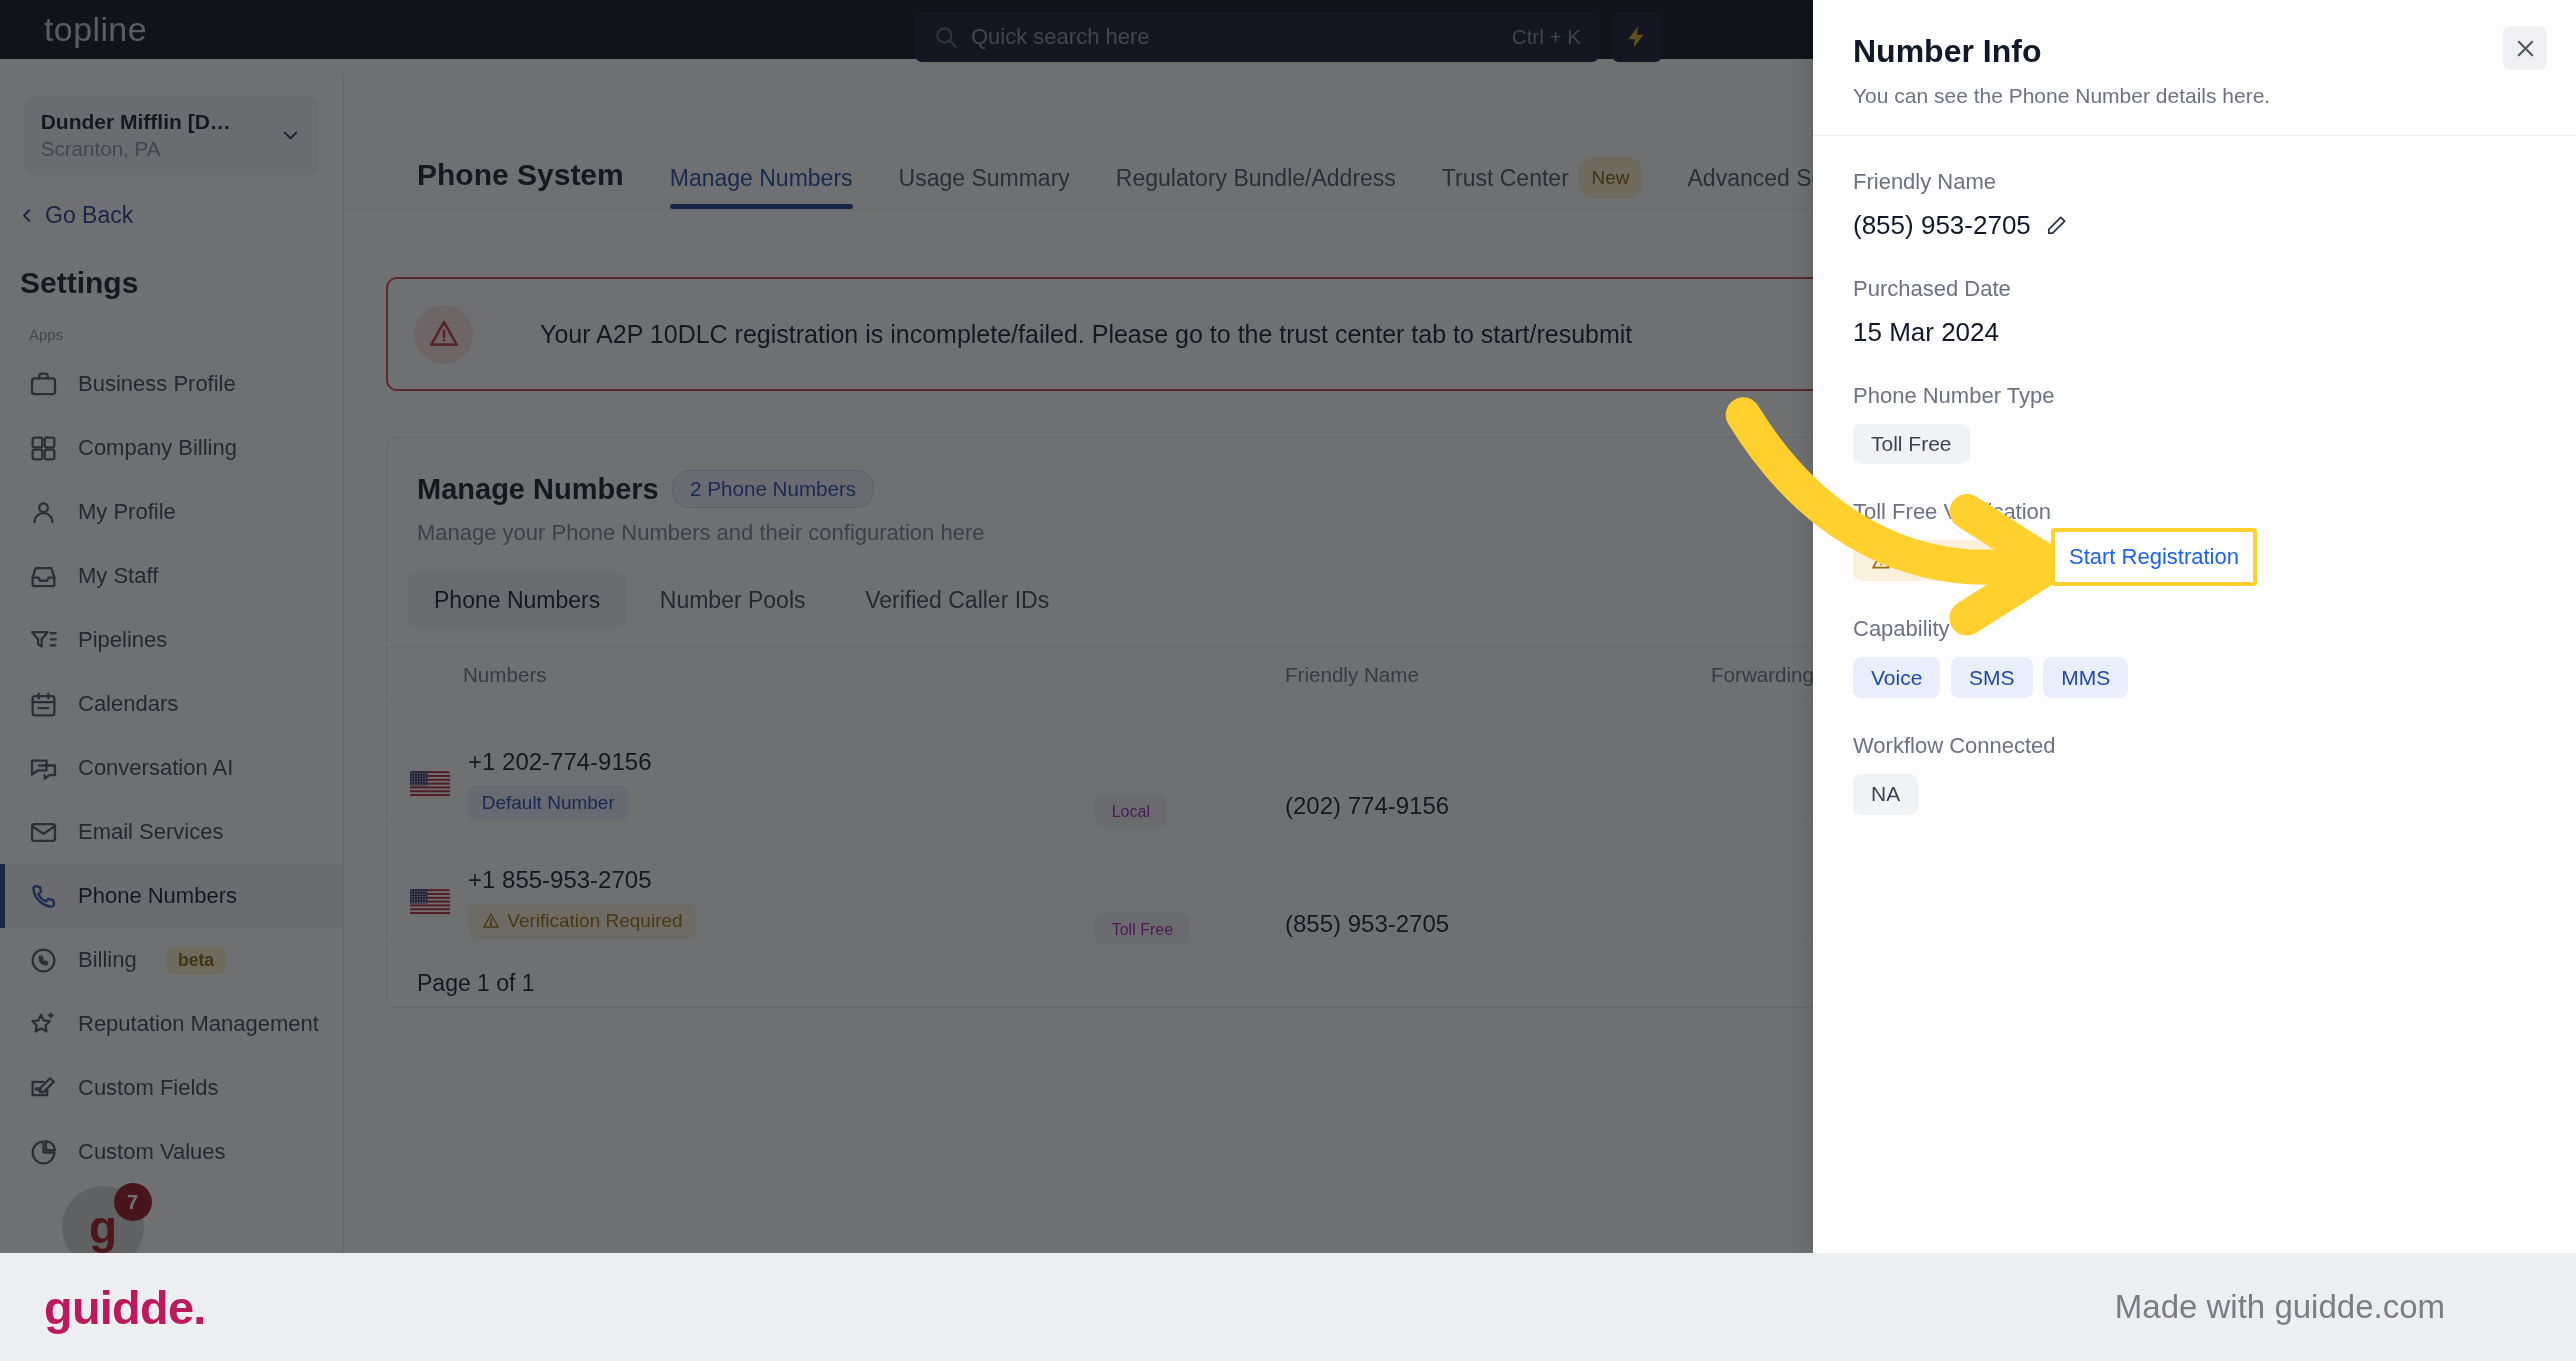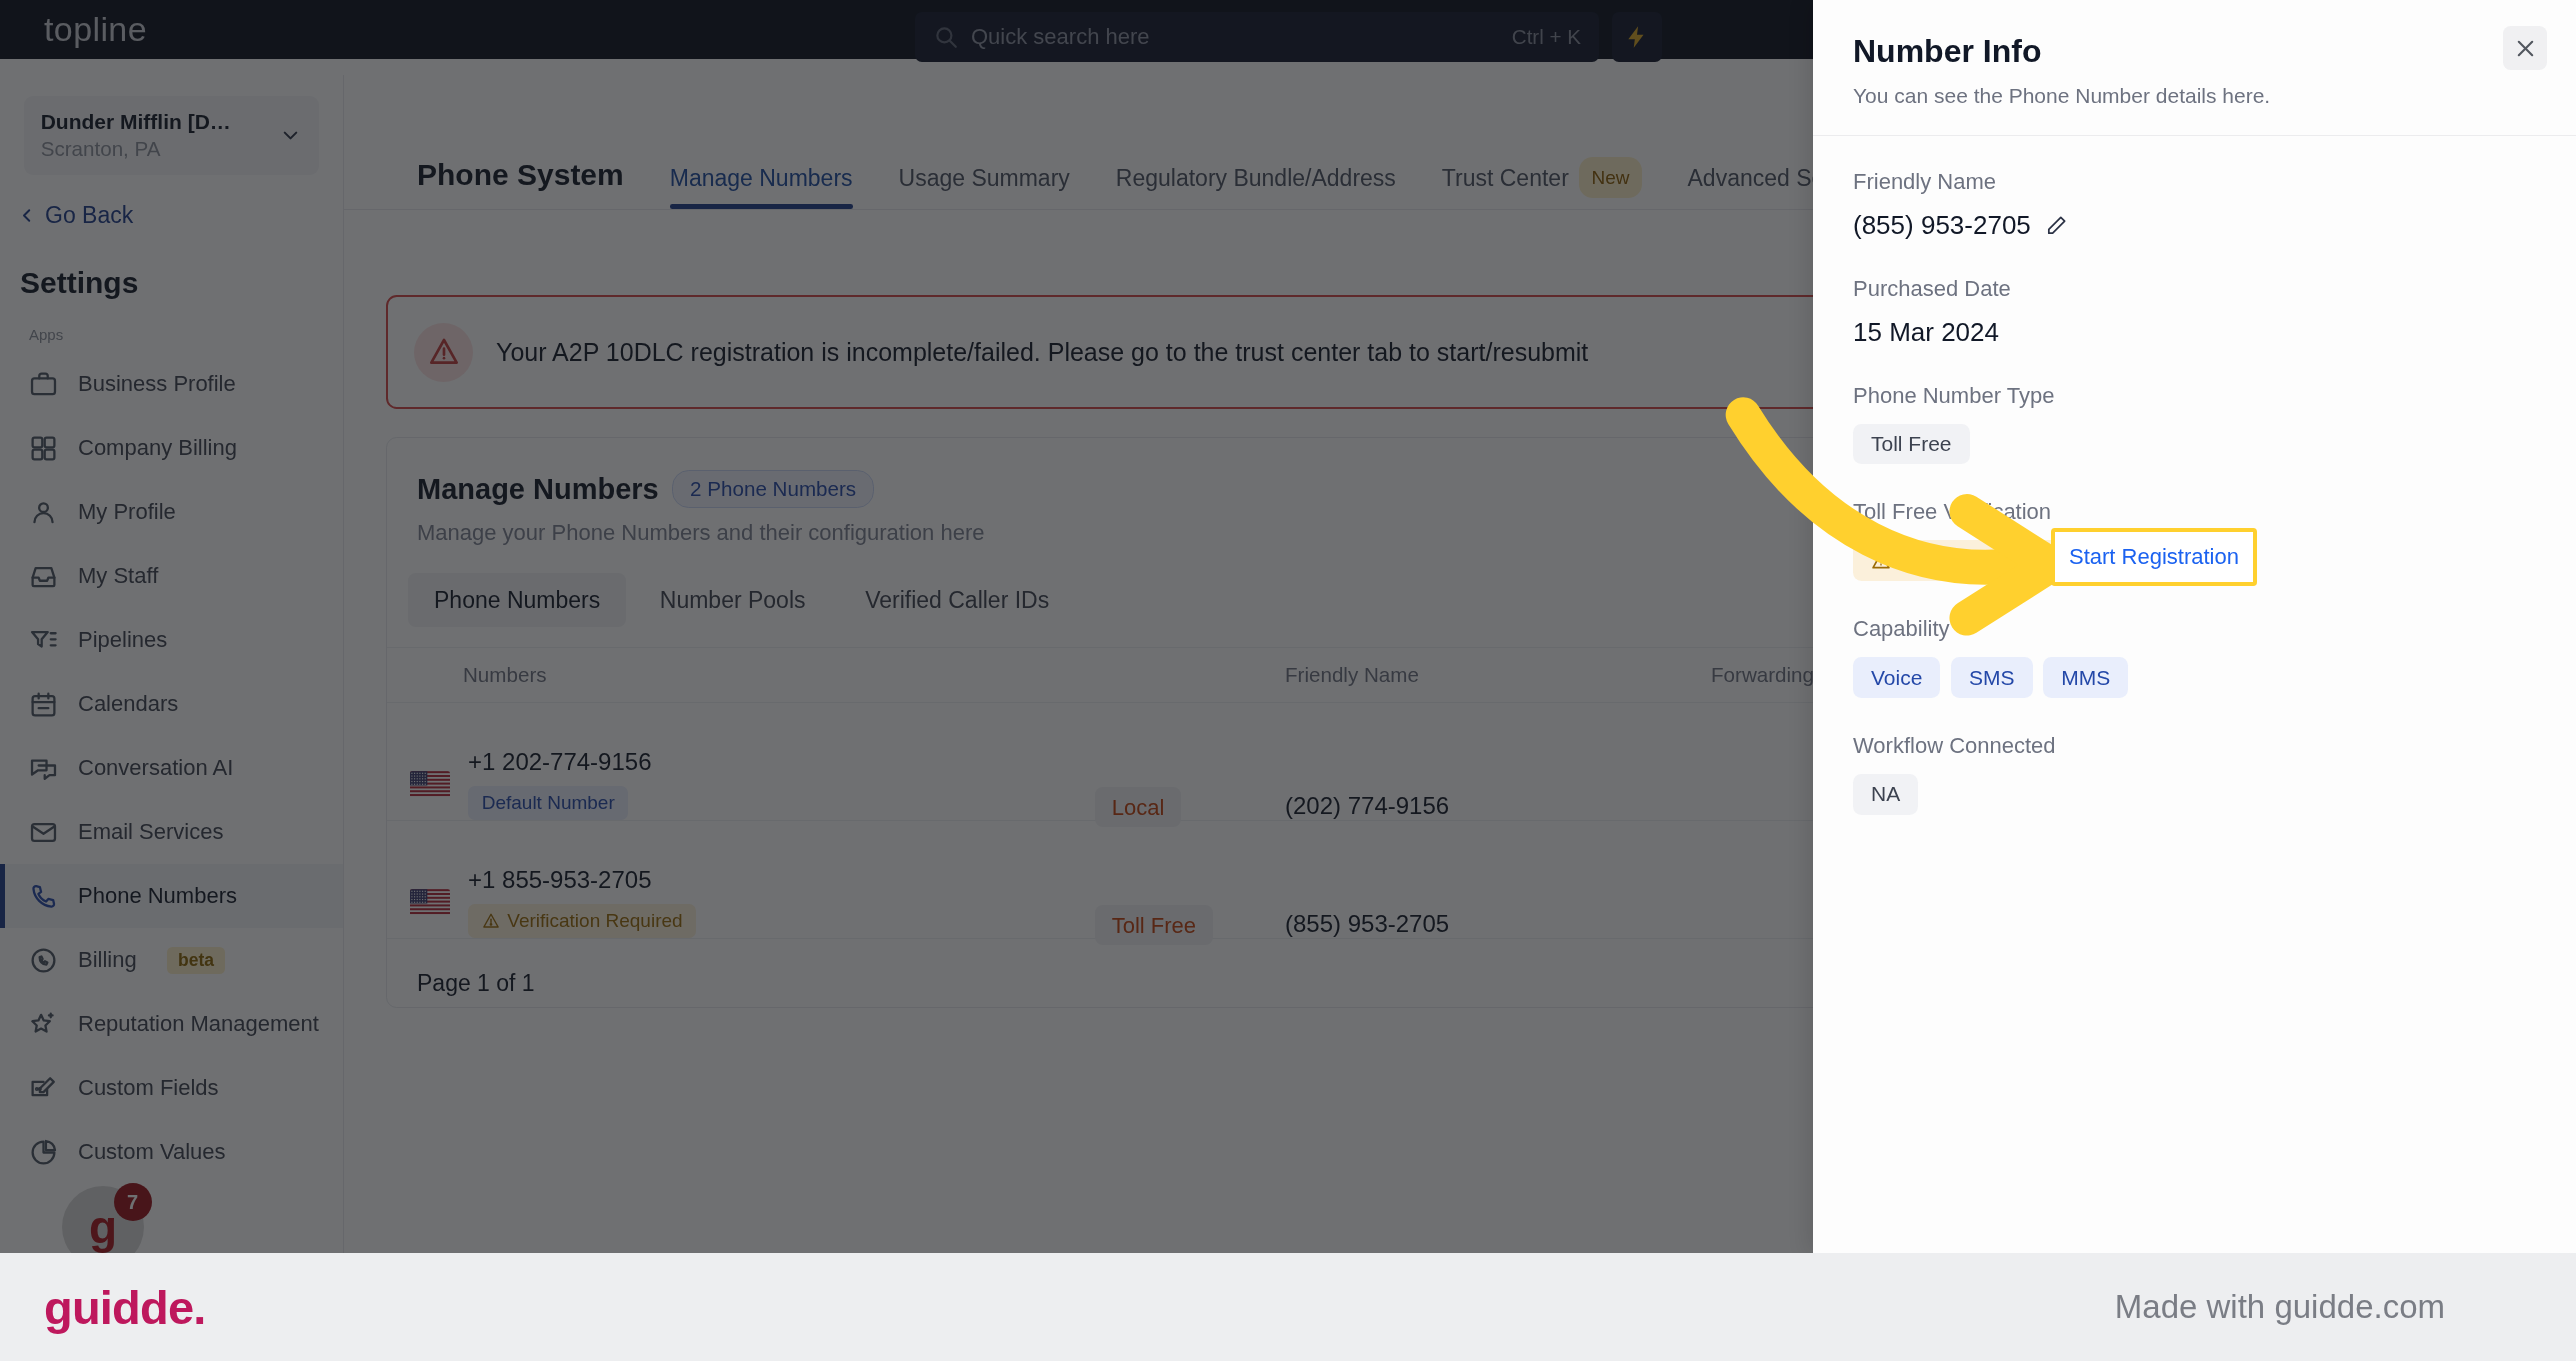--- a/index.html
+++ b/index.html
@@ -142,25 +142,26 @@
     background: #fdf0c8; color: #8a5a00; font-size: 19px; font-weight: 400;
     position: relative; top: -2.3px;
   }
   .tabbar-rule {
     position: absolute; left: 0; top: 134px; width: 2232px; height: 0.8px;
     background: #e6e8ec;
   }
 
   
   .alert {
-    position: absolute; left: 42px; top: 220px;
+    position: absolute; left: 42px; top: 202px;
     width: 2101px; height: 114px;
     border: 2.3px solid #d64545; border-radius: 10.7px;
     display: flex; align-items: center; padding-left: 26px;
     background: #ffffff;
+    gap: 44px;
   }
   .alert-ico {
     width: 59px; height: 59px; border-radius: 50%;
     background: #fbe3e3; flex: 0 0 59px;
     display: flex; align-items: center; justify-content: center;
   }
   .alert-text {
     margin-left: 23px; font-size: 25px; color: #111827; white-space: nowrap;
   }
 
@@ -207,21 +208,21 @@
   .num-main { font-size: 24px; color: #111827; }
   .badge {
     display: inline-flex; align-items: center; gap: 7.6px;
     margin-top: 10.7px; padding: 6px 13.7px; border-radius: 6.9px;
     font-size: 19px;
   }
   .badge.blue  { background: #e9eefc; color: #2448a8; }
   .badge.amber { background: #fcf1d9; color: #9a6a07; }
   .type-pill {
     padding: 7.6px 16.7px; border-radius: 7.6px;
-    background: #f1f2f5; color: #c2410c; font-size: 22px;
+    background: #f1f2f5; color: #a21caf; font-size: 16px;
   }
   .fname { font-size: 24px; color: #111827; }
 
   .pager {
     height: 90px; border-top: 0.8px solid #edeef1;
     display: flex; align-items: center; padding-left: 30px;
     font-size: 23px; color: #111827;
   }
 
   

